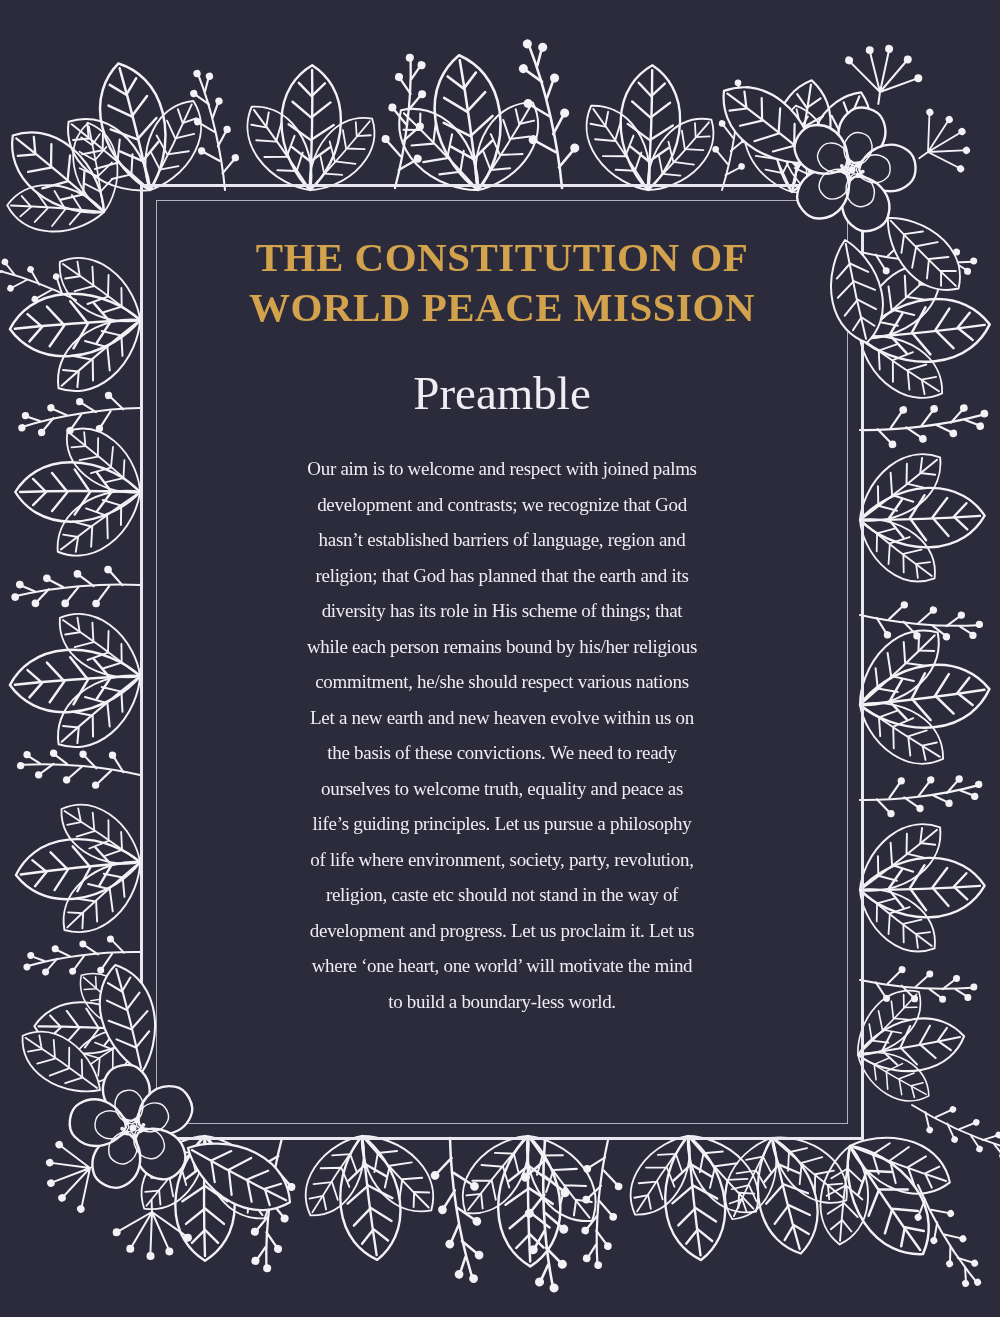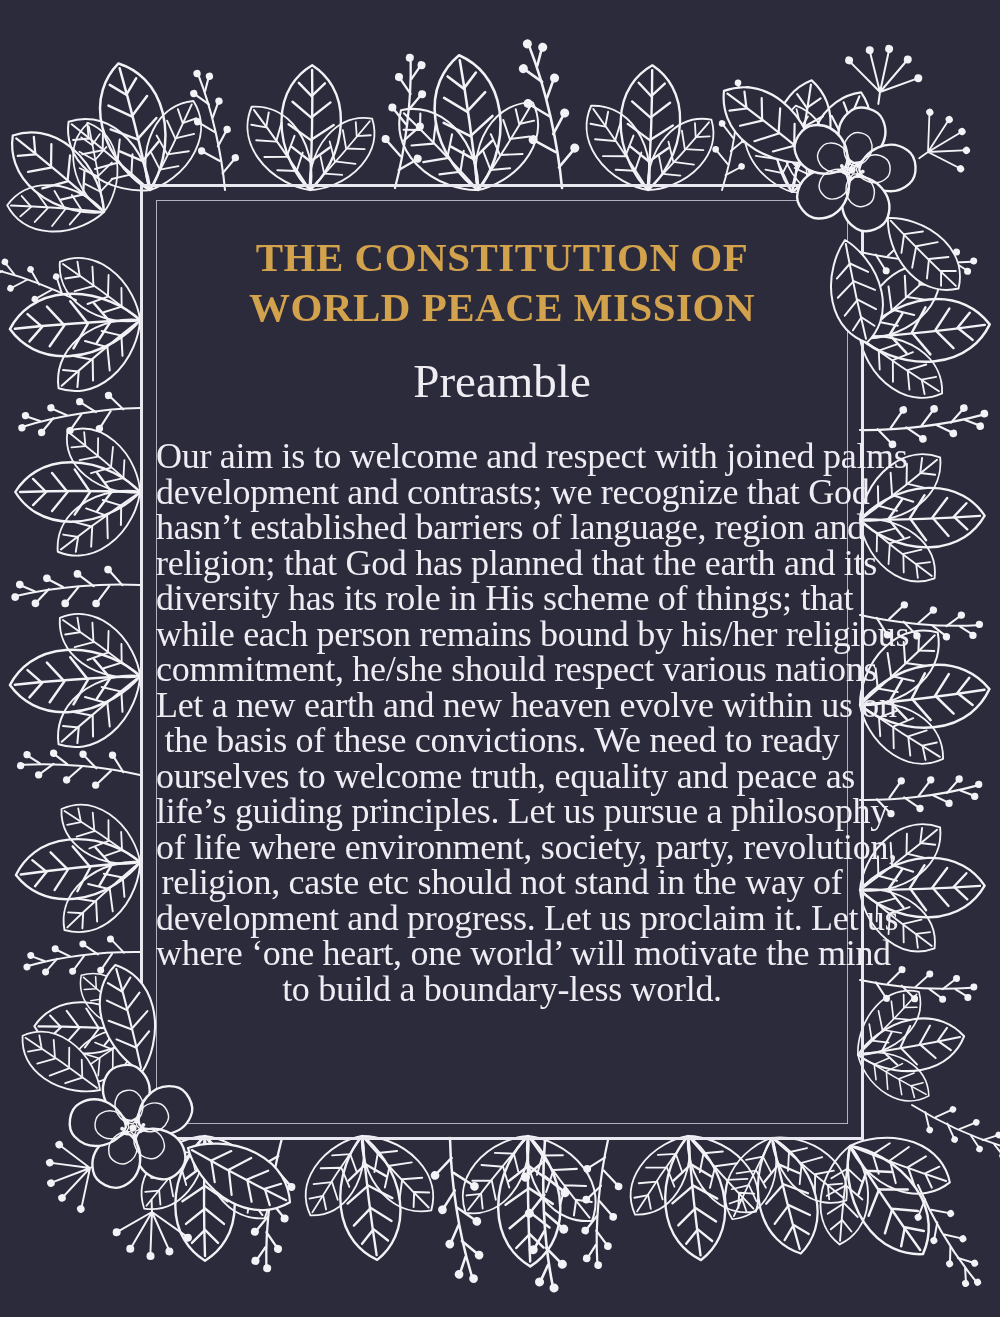--- a/index.html
+++ b/index.html
@@ -41,26 +41,26 @@
   .title{
     color:var(--gold);
     font-weight:700;
     font-size:41px;
     line-height:50px;
     letter-spacing:0.5px;
   }
   .subtitle{
     font-size:47px;
     line-height:54px;
-    margin-top:22px;
+    margin-top:34px;
     font-weight:400;
   }
   .preamble{
     margin-top:31px;
-    font-size:36px;
+    font-size:19px;
     line-height:35.5px;
     letter-spacing:-0.3px;
   }
   .preamble .pline{white-space:nowrap;}
   
   svg.decor path{fill:none;stroke:var(--stroke);stroke-width:2;stroke-linecap:round;stroke-linejoin:round;}
   svg.decor path.fillbg{fill:var(--bg);}
   svg.decor circle.berry{fill:var(--stroke);stroke:none;}
 </style>
 </head>

